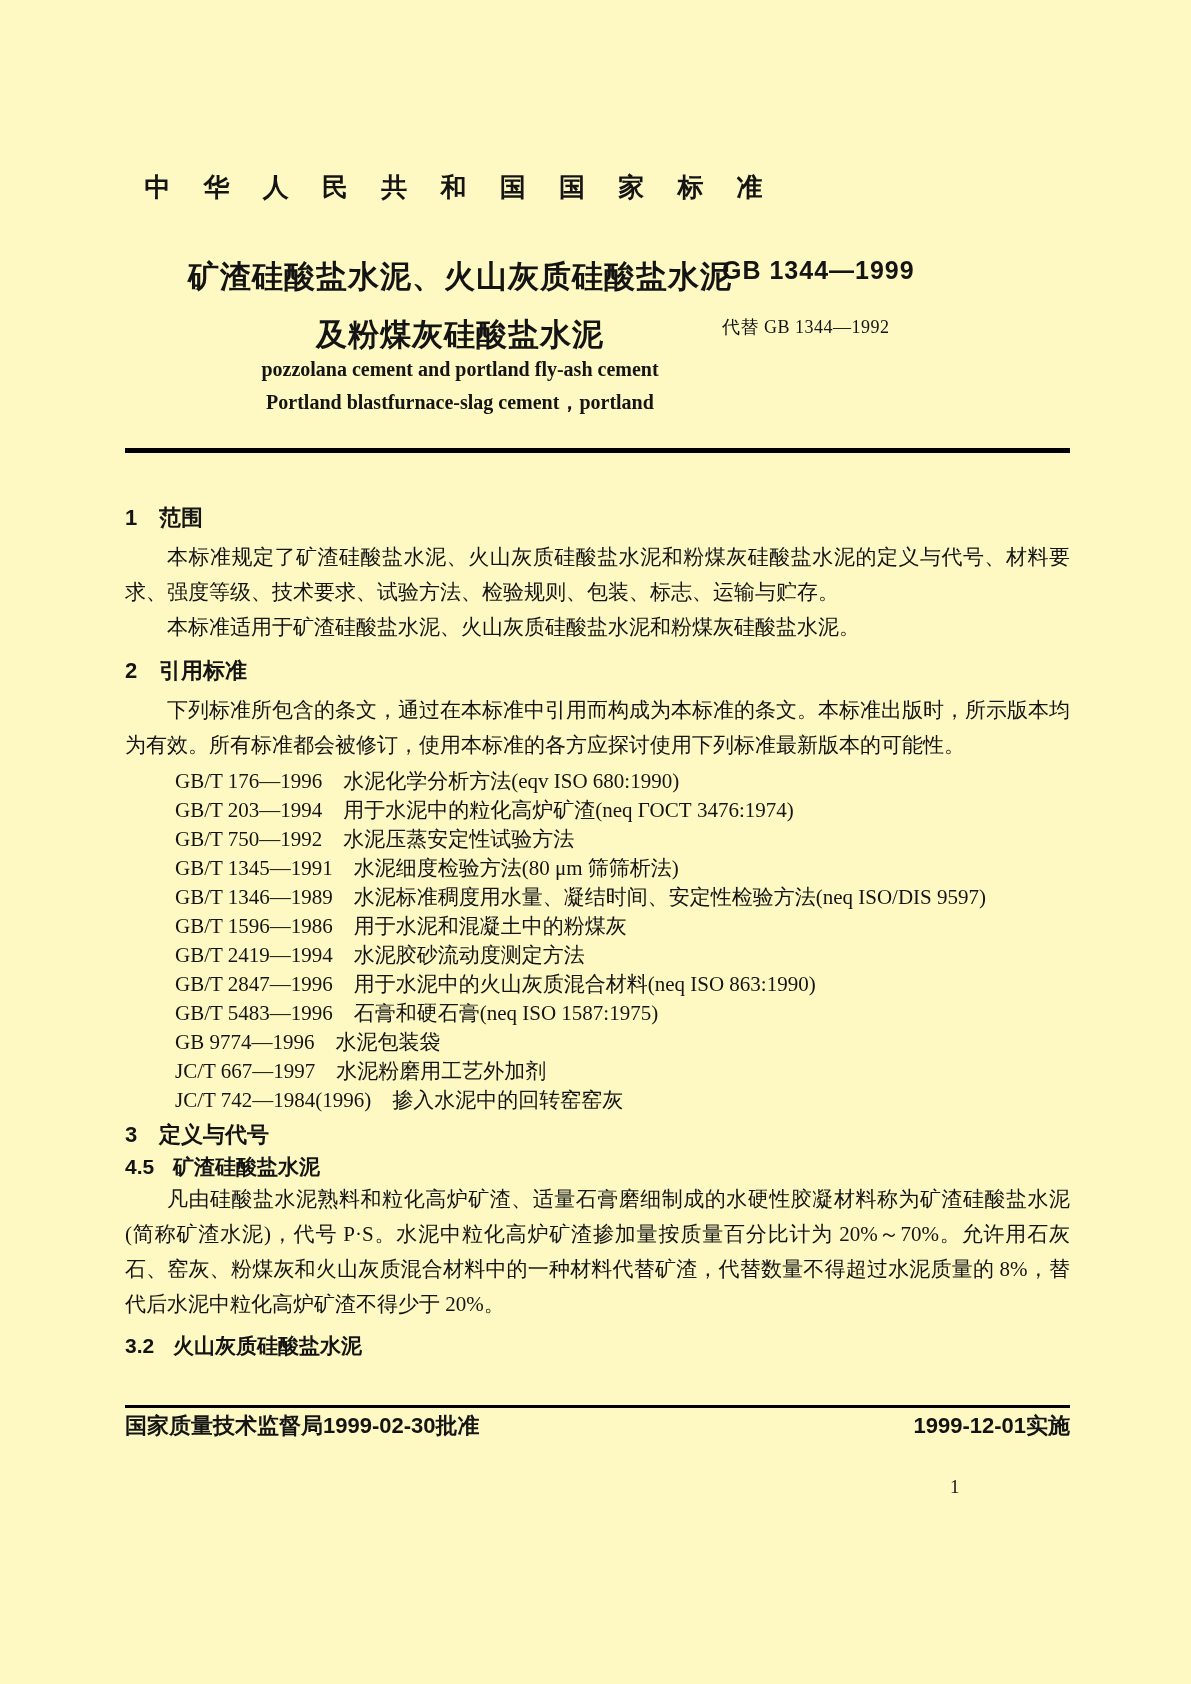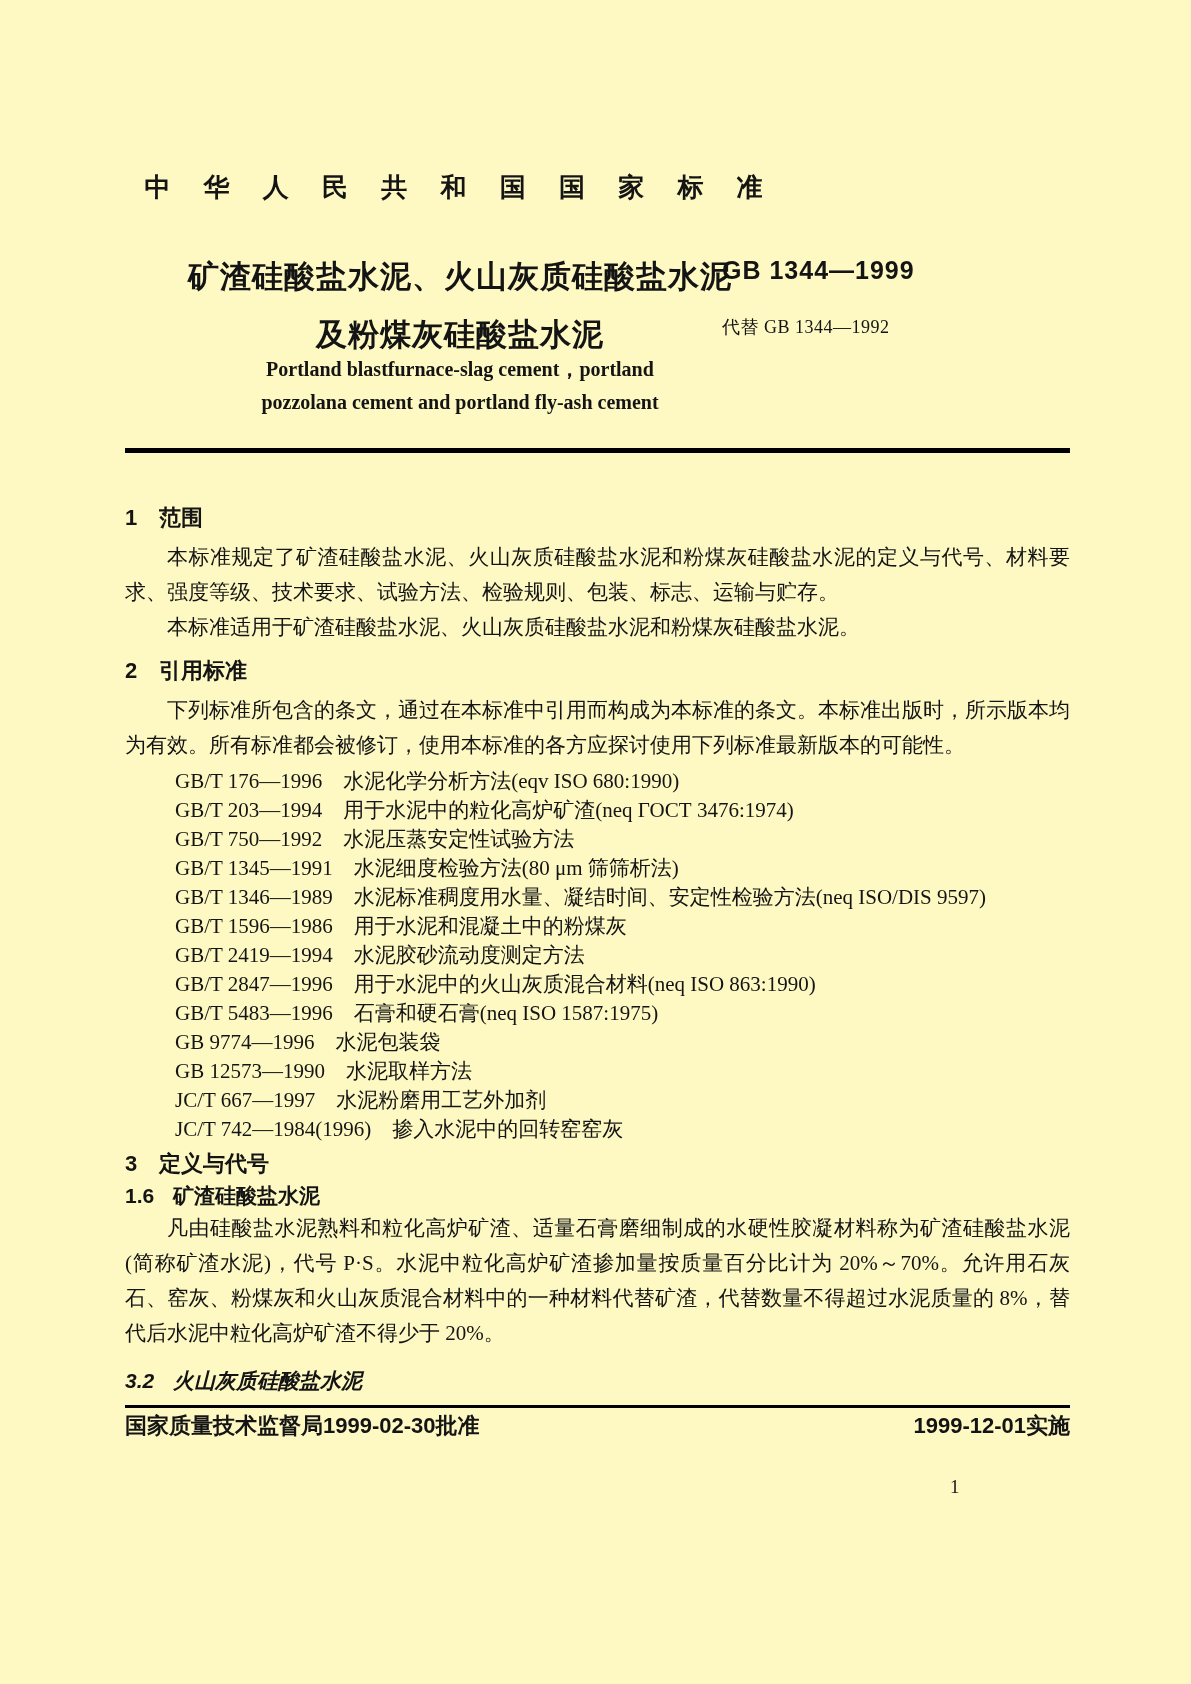--- a/index.html
+++ b/index.html
@@ -56,21 +56,21 @@
     font-weight: bold; font-size: 22px; line-height: 28px;
   }
   .sec-heading.s2 { margin-top: 12px; }
   .sec-heading.s3 { margin-top: 6px; }
   .sec-no { display: inline-block; min-width: 34px; }
   .sub-heading {
     margin-top: 4px;
     font-family: "Liberation Sans", "DejaVu Sans", sans-serif;
     font-weight: bold; font-size: 21px; line-height: 27px;
   }
-  .sub-heading.last { margin-top: 18px; line-height: 24px; font-style: italic; }
+  .sub-heading.last { margin-top: 12px; line-height: 24px; }
   .sub-no { display: inline-block; min-width: 48px; }
   .para {
     margin-top: 8px;
     font-size: 21px; line-height: 35px;
     text-align: justify; text-indent: 2em;
   }
   .para.tight { margin-top: 0; }
   .para.p31 { margin-top: 2px; }
   .refs { margin-top: 4px; padding-left: 50px; }
   .ref-line { font-size: 21px; line-height: 29px; white-space: nowrap; }
@@ -101,22 +101,22 @@
       <div class="std-type">中 华 人 民 共 和 国 国 家 标 准</div>
       <div class="title-cn">
         <div>矿渣硅酸盐水泥、火山灰质硅酸盐水泥</div>
         <div>及粉煤灰硅酸盐水泥</div>
       </div>
       <div class="code-block">
         <div class="std-code">GB 1344—1999</div>
         <div class="replaces">代替 GB 1344—1992</div>
       </div>
       <div class="title-en">
+        <div>pozzolana cement and portland fly-ash cement</div>
         <div>Portland blastfurnace-slag cement，portland</div>
-        <div>pozzolana cement and portland fly-ash cement</div>
       </div>
       <div class="head-rule"></div>
     </div>
 
     <div class="sec-heading">
       <span class="sec-no">1</span><span>范围</span>
     </div>
     <div class="para">本标准规定了矿渣硅酸盐水泥、火山灰质硅酸盐水泥和粉煤灰硅酸盐水泥的定义与代号、材料要求、强度等级、技术要求、试验方法、检验规则、包装、标志、运输与贮存。</div>
     <div class="para tight">本标准适用于矿渣硅酸盐水泥、火山灰质硅酸盐水泥和粉煤灰硅酸盐水泥。</div>
 
@@ -128,30 +128,29 @@
       <div class="ref-line">GB/T 176—1996　水泥化学分析方法(eqv ISO 680:1990)</div>
       <div class="ref-line">GB/T 203—1994　用于水泥中的粒化高炉矿渣(neq ГОСТ 3476:1974)</div>
       <div class="ref-line">GB/T 750—1992　水泥压蒸安定性试验方法</div>
       <div class="ref-line">GB/T 1345—1991　水泥细度检验方法(80 μm 筛筛析法)</div>
       <div class="ref-line">GB/T 1346—1989　水泥标准稠度用水量、凝结时间、安定性检验方法(neq ISO/DIS 9597)</div>
       <div class="ref-line">GB/T 1596—1986　用于水泥和混凝土中的粉煤灰</div>
       <div class="ref-line">GB/T 2419—1994　水泥胶砂流动度测定方法</div>
       <div class="ref-line">GB/T 2847—1996　用于水泥中的火山灰质混合材料(neq ISO 863:1990)</div>
       <div class="ref-line">GB/T 5483—1996　石膏和硬石膏(neq ISO 1587:1975)</div>
       <div class="ref-line">GB 9774—1996　水泥包装袋</div>
-      <div class="ref-line">GB 12573—1990　水泥取样方法</div>
       <div class="ref-line">JC/T 667—1997　水泥粉磨用工艺外加剂</div>
       <div class="ref-line">JC/T 742—1984(1996)　掺入水泥中的回转窑窑灰</div>
     </div>
 
     <div class="sec-heading s3">
       <span class="sec-no">3</span><span>定义与代号</span>
     </div>
     <div class="sub-heading">
-      <span class="sub-no">1.6</span><span>矿渣硅酸盐水泥</span>
+      <span class="sub-no">4.5</span><span>矿渣硅酸盐水泥</span>
     </div>
     <div class="para p31">凡由硅酸盐水泥熟料和粒化高炉矿渣、适量石膏磨细制成的水硬性胶凝材料称为矿渣硅酸盐水泥(简称矿渣水泥)，代号 P·S。水泥中粒化高炉矿渣掺加量按质量百分比计为 20%～70%。允许用石灰石、窑灰、粉煤灰和火山灰质混合材料中的一种材料代替矿渣，代替数量不得超过水泥质量的 8%，替代后水泥中粒化高炉矿渣不得少于 20%。</div>
     <div class="sub-heading last">
       <span class="sub-no">3.2</span><span>火山灰质硅酸盐水泥</span>
     </div>
 
   </div>
 
   <div class="footer-rule"></div>
   <div class="footer-row">

